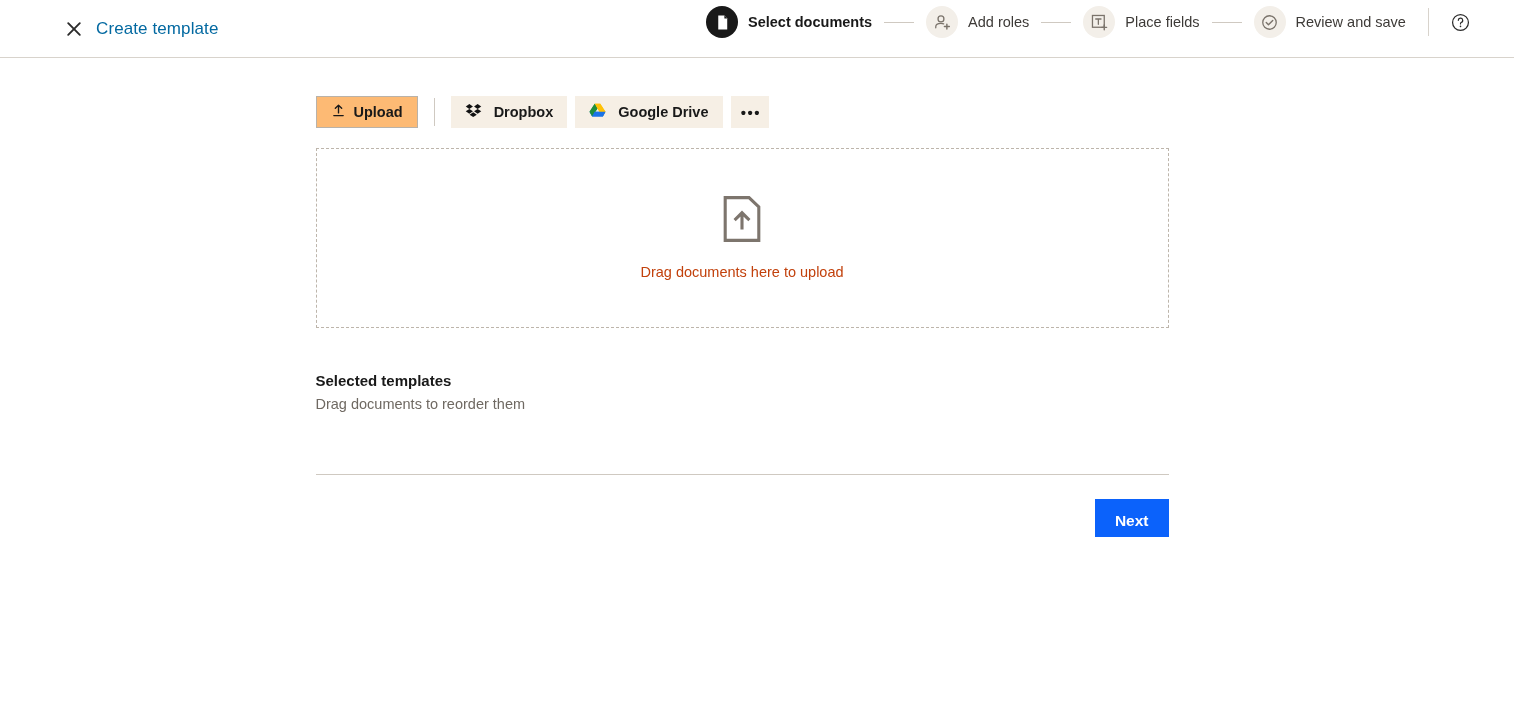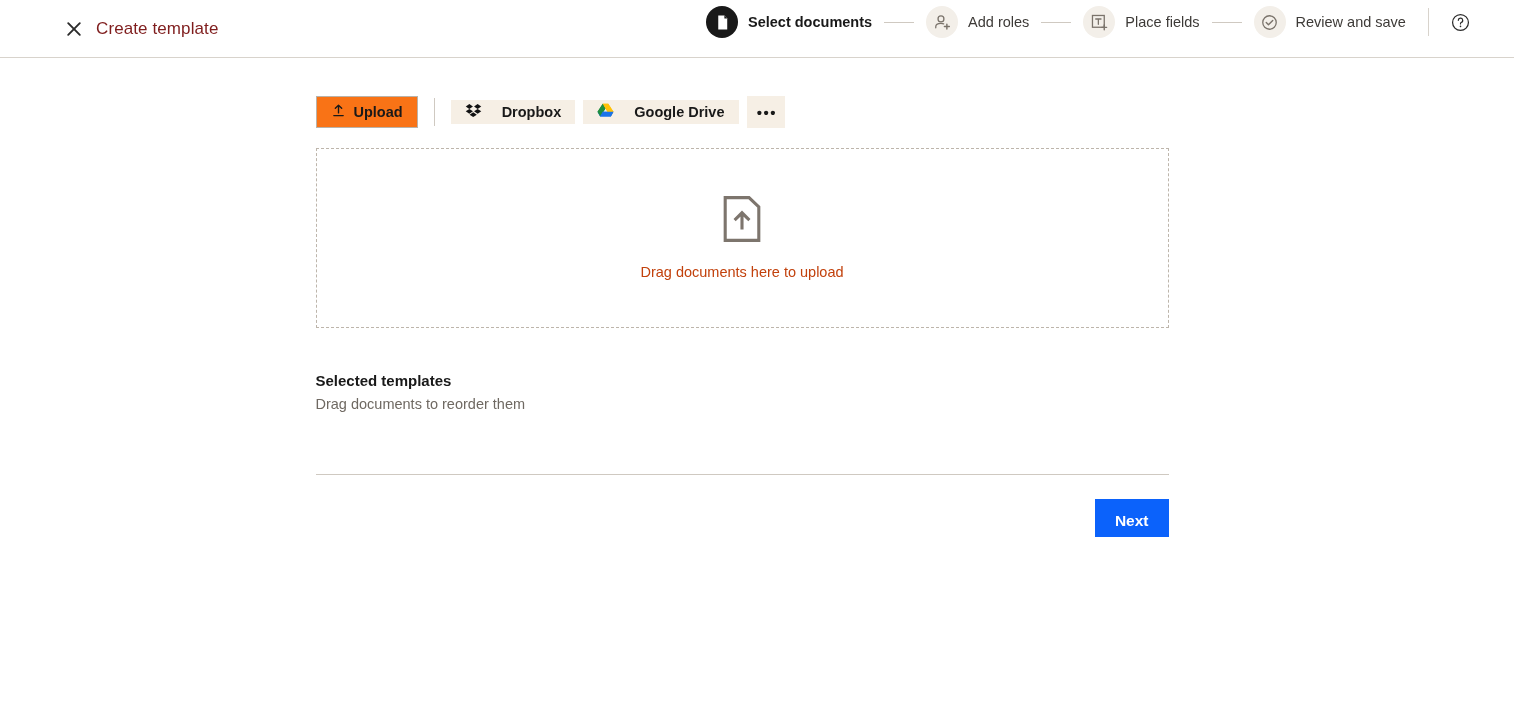--- a/index.html
+++ b/index.html
@@ -26,21 +26,21 @@
     gap: 12px;
     padding-left: 64px;
   }
   .close-icon {
     width: 20px; height: 20px;
     display: flex; align-items: center; justify-content: center;
     cursor: pointer;
   }
   .topbar-title {
     font-size: 17px;
-    color: #7f1d1d;
+    color: #0369a1;
     letter-spacing: .1px;
   }
 
   
   .stepper {
     position: absolute;
     left: 706px;
     top: 0;
     height: 44px;
     display: flex;
@@ -100,39 +100,39 @@
 
   
   .source-row {
     display: flex;
     align-items: center;
     height: 32px;
   }
   .btn-upload {
     height: 32px;
     border: 1px solid #b9b2a9;
-    background: #f97316;
+    background: #fdba74;
     display: flex; align-items: center; gap: 8px;
     padding: 0 14px;
     font-size: 14.5px;
     font-weight: bold;
     color: #191919;
     cursor: pointer;
   }
   .vsep {
     width: 1px;
     height: 28px;
     background: #cfc9c1;
     margin: 0 16px;
   }
   .btn-source {
-    height: 24px;
+    height: 32px;
     background: #f6efe5;
     border: none;
-    display: flex; align-items: center; gap: 20px;
+    display: flex; align-items: center; gap: 12px;
     padding: 0 14px;
     font-size: 14.5px;
     font-weight: bold;
     color: #191919;
     cursor: pointer;
     margin-right: 8px;
     font-family: "Liberation Sans", sans-serif;
   }
   .btn-more {
     width: 38px; height: 32px;

